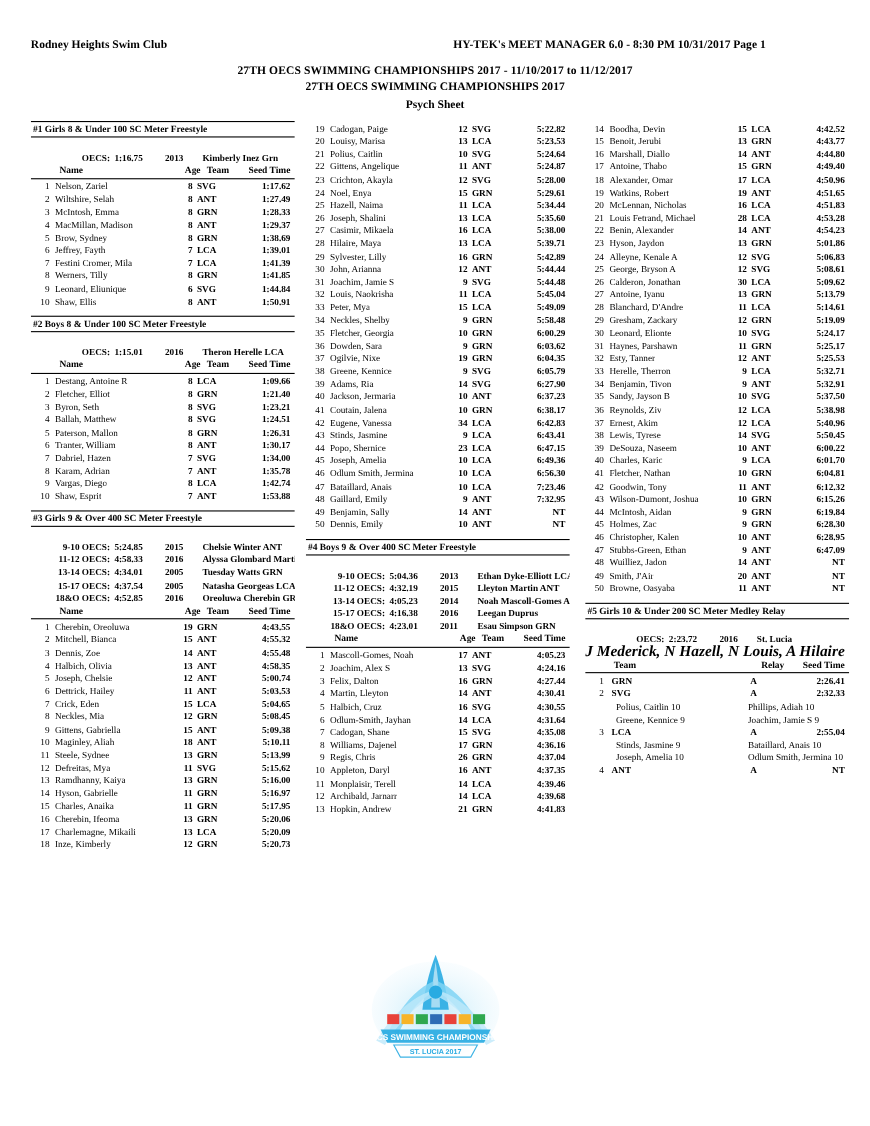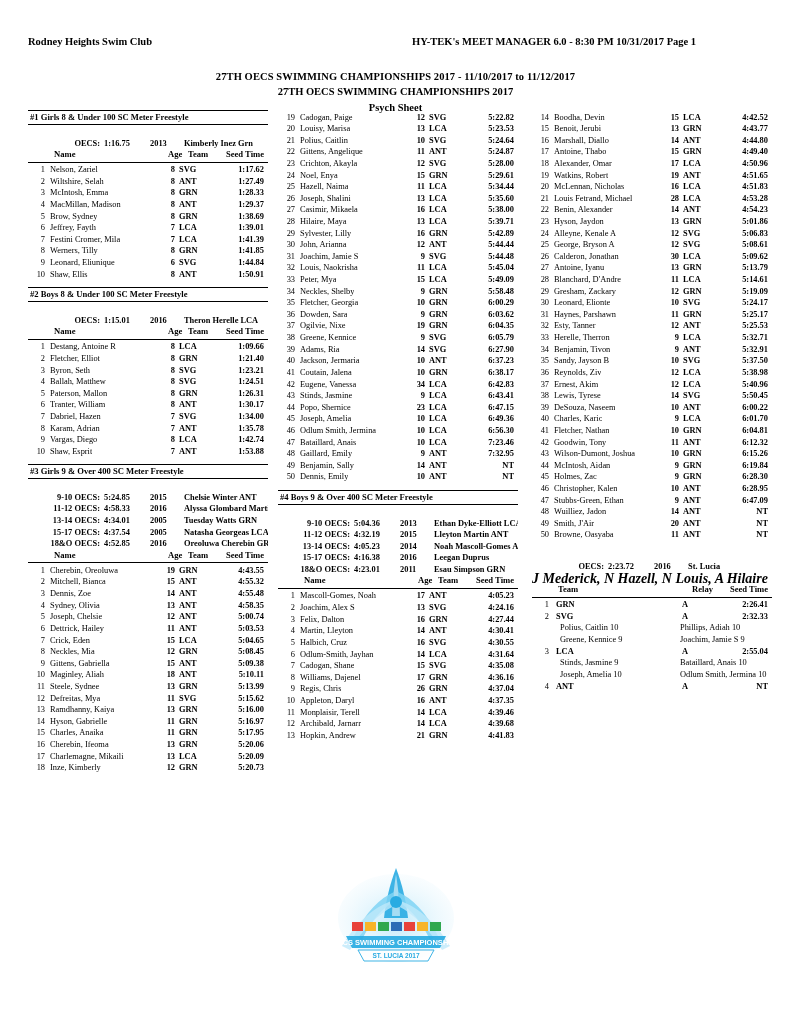--- a/index.html
+++ b/index.html
@@ -47,21 +47,21 @@
     position: absolute;
     left: 412px;
     top: 0;
     white-space: nowrap;
   }
   .header-center {
     text-align: center;
     font-size: 10.5px;
     font-weight: bold;
     line-height: 14.5px;
-    margin-top: 20px;
+    margin-top: 8px;
   }
   .header-center .meet-title-1 { letter-spacing: 0.1px; }
   .header-center .psych { margin-top: 2px; }
 
   
   .columns {
     position: absolute;
     left: 0;
     top: 110px;
     width: 791px;
@@ -474,21 +474,21 @@
             </div>
             <div class="entry">
               <span class="e-place">3</span>
               <span class="e-name">Dennis, Zoe</span>
               <span class="e-age">14</span>
               <span class="e-team">ANT</span>
               <span class="e-seed">4:55.48</span>
             </div>
             <div class="entry">
               <span class="e-place">4</span>
-              <span class="e-name">Sydney, Olivia</span>
+              <span class="e-name">Halbich, Olivia</span>
               <span class="e-age">13</span>
               <span class="e-team">ANT</span>
               <span class="e-seed">4:58.35</span>
             </div>
             <div class="entry">
               <span class="e-place">5</span>
               <span class="e-name">Joseph, Chelsie</span>
               <span class="e-age">12</span>
               <span class="e-team">ANT</span>
               <span class="e-seed">5:00.74</span>
@@ -1213,20 +1213,21 @@
               <span class="e-place">50</span>
               <span class="e-name">Browne, Oasyaba</span>
               <span class="e-age">11</span>
               <span class="e-team">ANT</span>
               <span class="e-seed">NT</span>
             </div>
           </div>
           <div class="block-gap"></div>
         </div>
         <div class="event-block">
+          <div class="event-title">#5 Girls 10 &amp; Under 200 SC Meter Medley Relay</div>
           <div class="records">
             <div class="record-line">
               <span class="rec-label">OECS:</span>
               <span class="rec-time">2:23.72</span>
               <span class="rec-year">2016</span>
               <span class="rec-holder">St. Lucia</span>
             </div>
             <div class="relay-record-names">J Mederick, N Hazell, N Louis, A Hilaire</div>
           </div>
           <div class="col-head">

